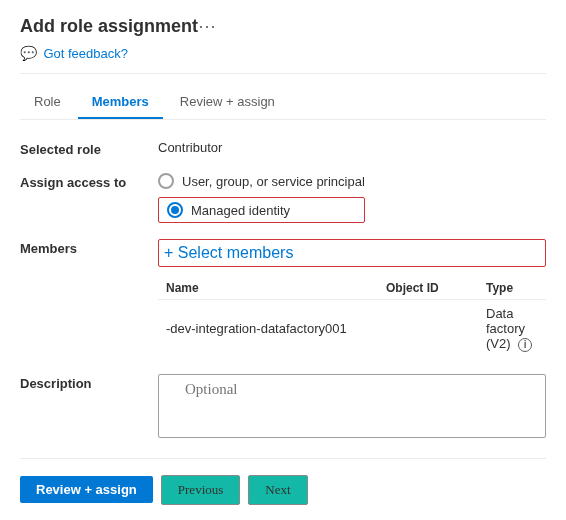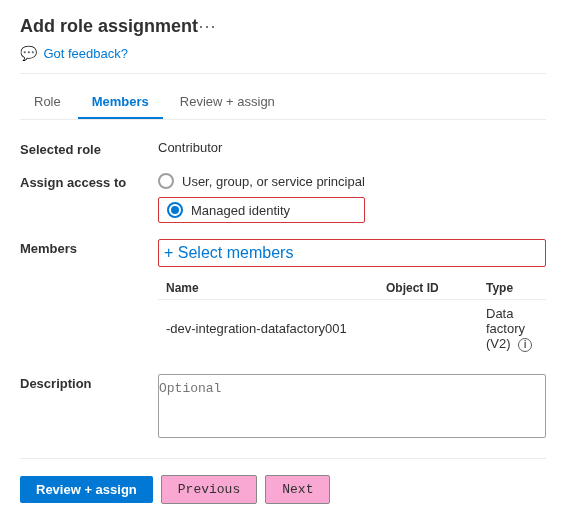--- a/index.html
+++ b/index.html
@@ -182,23 +182,23 @@
       font-size: 10px;
       font-weight: 600;
       cursor: pointer;
       margin-left: 4px;
     }
     .description-textarea {
       width: 100%;
       height: 64px;
       border: 1px solid #a19f9d;
       border-radius: 2px;
-      padding: 6px 0;
-      font-size: 13px;
-      font-family: Liberation Mono, monospace;
+      padding: 6px 26px;
+      font-size: 15px;
+      font-family: Liberation Serif, serif;
       color: #a19f9d;
       resize: none;
       outline: none;
     }
     .footer-divider {
       border: none;
       border-top: 1px solid #edebe9;
       margin: 20px 0 16px 0;
     }
     .footer-buttons {
@@ -211,27 +211,27 @@
       color: #fff;
       border: none;
       border-radius: 2px;
       padding: 6px 16px;
       font-size: 13px;
       font-family: inherit;
       cursor: pointer;
       font-weight: 600;
     }
     .btn-secondary {
-      background: #f9a8d4;
+      background: #14b8a6;
       color: #323130;
       border: 1px solid #8a8886;
       border-radius: 2px;
       padding: 6px 16px;
       font-size: 13px;
-      font-family: Liberation Mono, monospace;
+      font-family: Liberation Serif, serif;
       cursor: pointer;
     }
   </style>
 </head>
 <body>
 
 <div class="page-container">
 
   <div class="header-row">
     <span class="page-title">Add role assignment</span>

